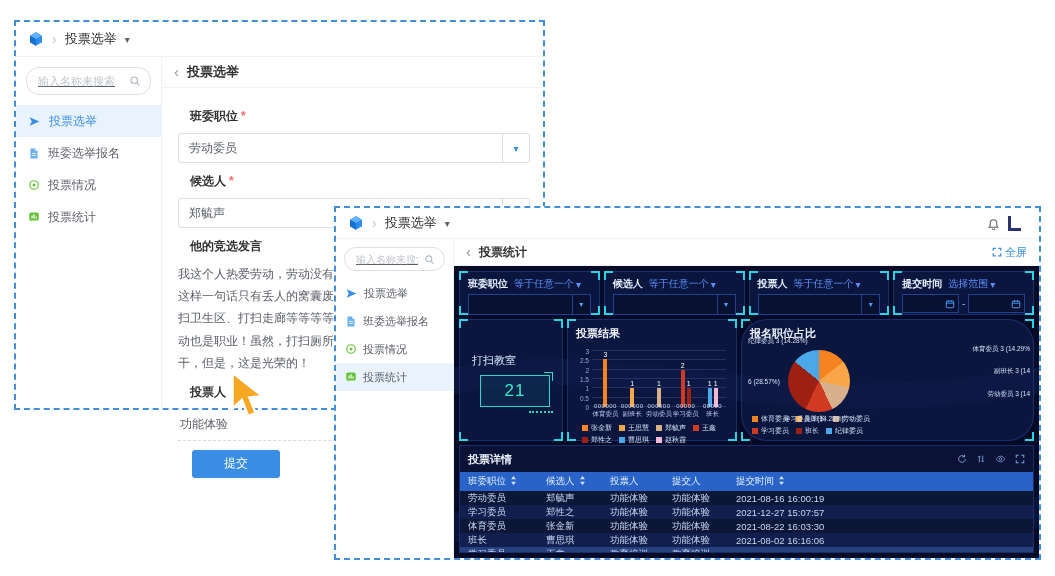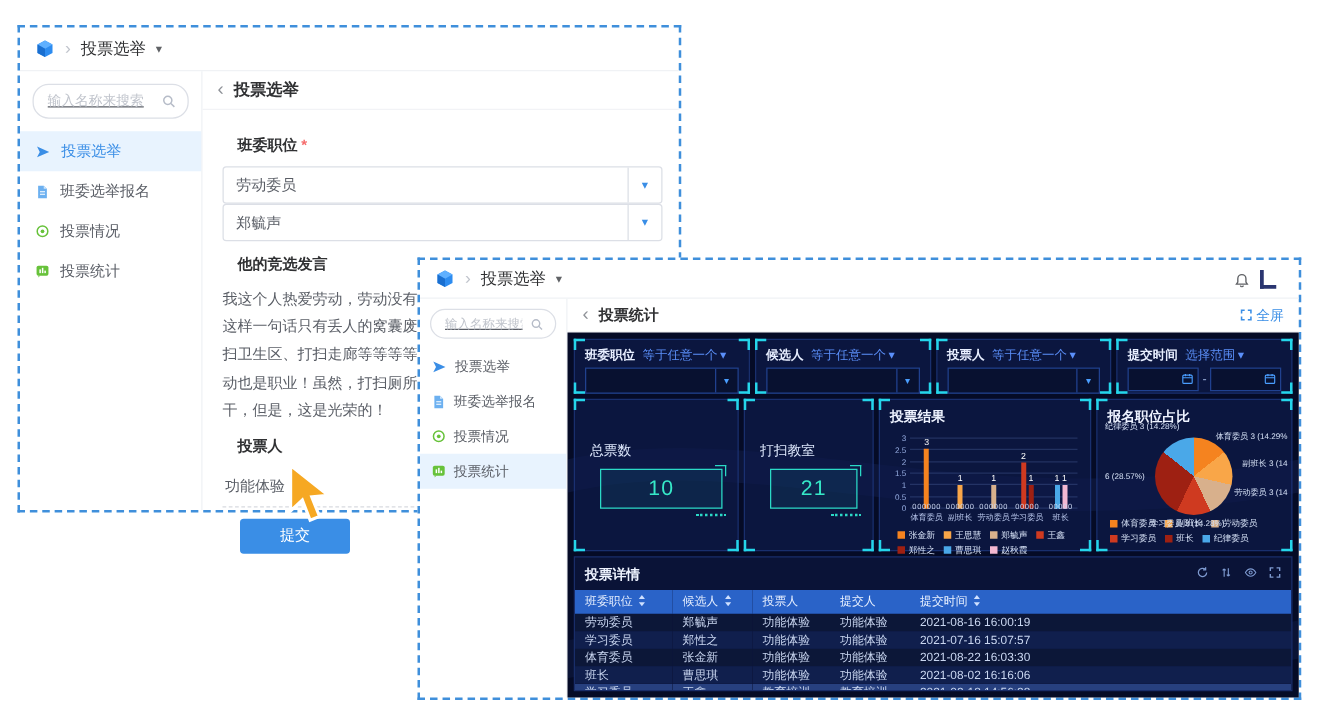--- a/index.html
+++ b/index.html
@@ -82,21 +82,21 @@
   .stat{display:flex;flex-direction:column;justify-content:center;padding:0 12px;}
   .stat.s0{width:132px;}
   .stat.s1{width:104px;}
   .slabel{font-size:11px;color:#dce6fb;margin-bottom:7px;}
   .sbox{position:relative;height:30px;border:1px solid #2bd9c6;background:rgba(43,217,198,.08);display:flex;align-items:center;justify-content:center;margin-left:8px;}
   .sbox::after{content:"";position:absolute;right:-4px;bottom:-7px;width:24px;border-bottom:2px dotted #2bd9c6;}
   .sbox::before{content:"";position:absolute;right:-4px;top:-4px;width:8px;height:8px;border-top:1px solid #2bd9c6;border-right:1px solid #2bd9c6;}
   .num{font-size:17px;color:#36e9c8;letter-spacing:1px;}
 
   .cpanel{width:170px;padding:6px 8px;flex-shrink:0;}
-  .ppanel{flex:1;padding:6px 8px;}
+  .ppanel{flex:1;padding:6px 8px;border-radius:26px;}
   .ctitle{font-size:11px;font-weight:bold;color:#eef3ff;}
   .plot{position:relative;height:56px;margin:10px 2px 0 16px;}
   .gl{position:absolute;left:0;right:0;border-top:1px solid rgba(120,150,220,.22);}
   .gl b{position:absolute;left:-16px;top:-3px;font-size:6.5px;font-weight:normal;color:#93a9dd;width:13px;text-align:right;}
   .cells{position:absolute;inset:0;display:flex;}
   .cell{flex:1;position:relative;display:flex;align-items:flex-end;justify-content:center;gap:2px;}
   .bw{display:flex;flex-direction:column;align-items:center;justify-content:flex-end;height:100%;}
   .bv{font-size:7px;color:#fff;line-height:1;margin-bottom:1px;}
   .b{width:4px;}
   .zeros{position:absolute;bottom:-2px;left:0;right:0;text-align:center;font-size:6px;color:#cdd8f2;letter-spacing:.5px;pointer-events:none;}
@@ -198,20 +198,21 @@
           <span class="ptitle">投票选举</span>
         </div>
         <div class="form">
           <div class="fl"><span>班委职位</span><span class="req">*</span></div>
           <div class="sel">
             <span class="val">劳动委员</span>
             <span class="sfx">
                 <span class="caret"></span>
               </span>
           </div>
+          <div class="fl"><span>候选人</span><span class="req">*</span></div>
           <div class="sel">
             <span class="val">郑毓声</span>
             <span class="sfx">
                 <span class="caret"></span>
               </span>
           </div>
           <div class="fl">他的竞选发言</div>
           <div class="speech">我这个人热爱劳动，劳动没有轻活、重活、脏活、累活之分，有这样一句话只有丢人的窝囊废，没有丢人的职业！打扫教室、打扫卫生区、打扫走廊等等等等，很多很多，这，都算是劳动，劳动也是职业！虽然，打扫厕所这一方面的劳动大家谁都不愿意干，但是，这是光荣的！</div>
           <div class="fl">投票人</div>
           <div class="voterval">功能体验</div>
@@ -378,30 +379,20 @@
                       </svg></span>
                   </span>
                 </div>
                 <i class="cr tl"></i>
                 <i class="cr tr"></i>
                 <i class="cr bl"></i>
                 <i class="cr br"></i>
               </div>
             </div>
           <div class="stats">
-            <div class="panel stat s0" id="stat0">
-              <div class="slabel">总票数</div>
-              <div class="sbox">
-                  <span class="num">10</span>
-                </div>
-            <i class="cr tl"></i>
-                <i class="cr tr"></i>
-                <i class="cr bl"></i>
-                <i class="cr br"></i>
-              </div>
             <div class="panel stat s1" id="stat1">
               <div class="slabel">打扫教室</div>
               <div class="sbox">
                   <span class="num">21</span>
                 </div>
             <i class="cr tl"></i>
                 <i class="cr tr"></i>
                 <i class="cr bl"></i>
                 <i class="cr br"></i>
               </div>
@@ -613,21 +604,21 @@
                     <td>功能体验</td>
                     <td>功能体验</td>
                     <td>2021-08-16 16:00:19</td>
                     <td></td>
                   </tr>
                   <tr class="even">
                     <td>学习委员</td>
                     <td>郑性之</td>
                     <td>功能体验</td>
                     <td>功能体验</td>
-                    <td>2021-07-16 15:07:57</td>
+                    <td>2021-12-27 15:07:57</td>
                     <td></td>
                   </tr>
                   <tr class="odd">
                     <td>体育委员</td>
                     <td>张金新</td>
                     <td>功能体验</td>
                     <td>功能体验</td>
                     <td>2021-08-22 16:03:30</td>
                     <td></td>
                   </tr>

